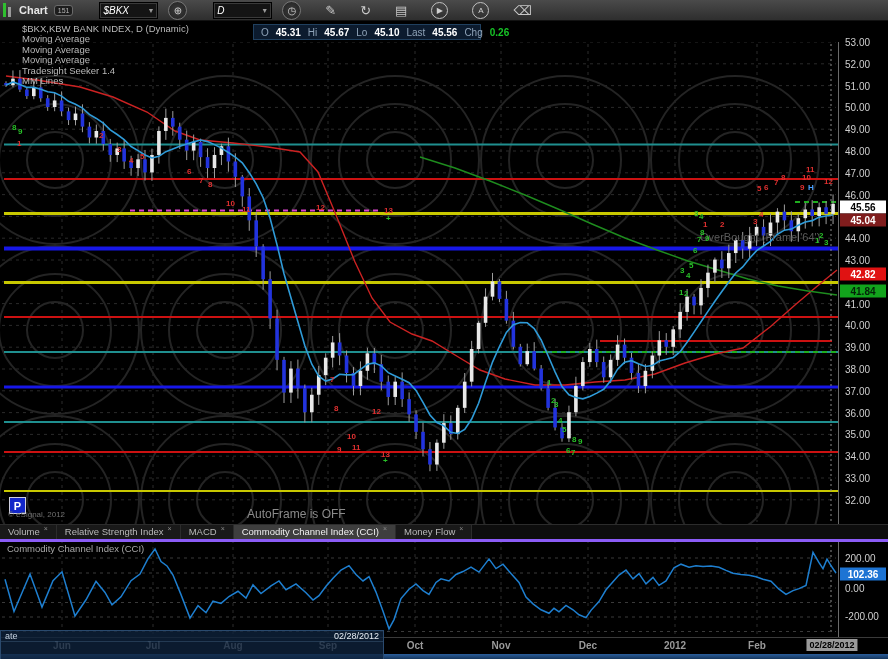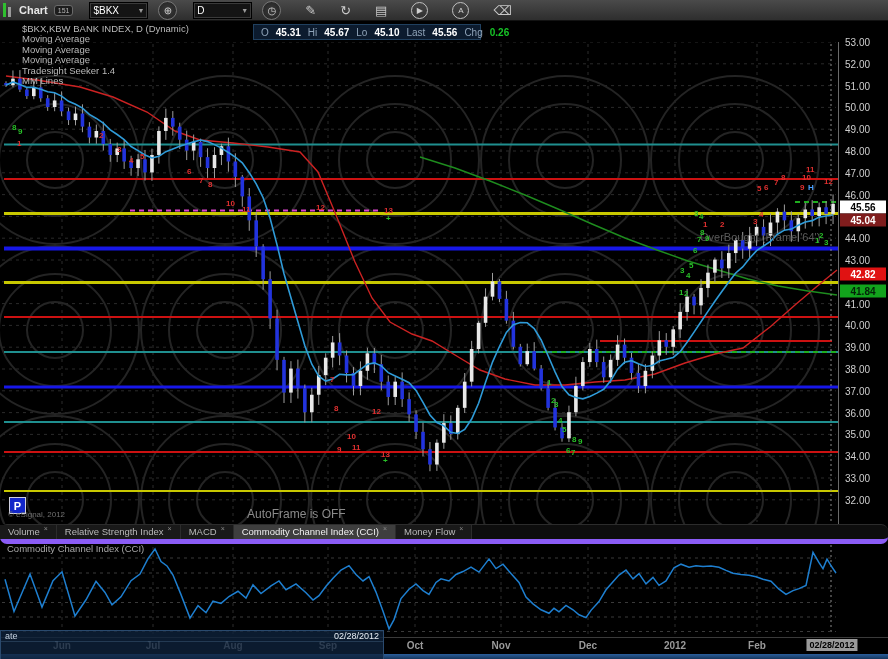--- a/index.html
+++ b/index.html
@@ -9,21 +9,21 @@
   .toolbar{position:absolute;left:0;top:0;width:888px;height:21px;
            background:linear-gradient(#4a4a4a,#2e2e2e);border-bottom:1px solid #121212;
            display:flex;align-items:center;gap:6px;padding-left:3px;box-sizing:border-box;}
   .logo{display:flex;gap:2px;align-items:flex-end;height:14px;margin-right:2px;}
   .logo i{display:block;width:3px;background:#2fbf2f;}
   .logo i:nth-child(1){height:14px;} .logo i:nth-child(2){height:10px;background:#9a9a9a;}
   .app-title{color:#e6e6e6;font-size:11px;font-weight:bold;text-align:center;}
   .title-badge{background:#1d1d1d;border:1px solid #6a6a6a;border-radius:3px;color:#b5b5b5;
                font-size:7px;padding:1px 3px;line-height:1;}
   .combo{display:flex;align-items:center;background:#141414;border:1px solid #000;
-         box-shadow:inset 0 0 0 1px #3a3a3a;height:15px;padding:0 3px;margin-left:10px;}
+         box-shadow:inset 0 0 0 1px #3a3a3a;height:15px;padding:0 3px;margin-left:20px;font-style:italic;}
   .combo .val{color:#fff;font-size:10px;width:44px;}
   .combo .arr{color:#9a9a9a;font-size:7px;}
   .tool-btn{width:17px;height:17px;border-radius:50%;border:1px solid #777;color:#d0d0d0;
             display:flex;align-items:center;justify-content:center;font-size:10px;
             background:radial-gradient(#3a3a3a,#222);margin-left:4px;}
   .flat-ico{color:#c8c8c8;font-size:13px;margin-left:18px;}
   .circ-ico{width:15px;height:15px;border-radius:50%;border:1px solid #c0c0c0;color:#d0d0d0;
             font-size:8px;display:flex;align-items:center;justify-content:center;margin-left:18px;}
   
   .quote{position:absolute;left:253px;top:24px;width:228px;height:16px;background:#0c1b2e;
@@ -43,21 +43,21 @@
           display:flex;align-items:center;justify-content:center;transform:translateY(-50%);z-index:21;}
   .caxis{position:absolute;left:838px;top:538px;width:50px;height:99px;background:#000;
          border-left:1px solid #6a6a6a;z-index:20;}
   .p-flag{position:absolute;left:9px;top:497px;width:15px;height:15px;background:#1226c9;
           border:1px solid #cfcfdf;color:#fff;font-size:11px;font-weight:bold;z-index:25;
           display:flex;align-items:center;justify-content:center;}
   .copyright{position:absolute;left:8px;top:510px;color:#6f6f6f;font-size:8px;z-index:25;}
   .autoframe{position:absolute;left:247px;top:507px;color:#8a8a8a;font-size:12px;z-index:25;}
   
   .tabs{position:absolute;left:0;top:524px;width:888px;height:14px;background:#0d0d0d;
-        border-top:1px solid #2c2c2c;border-bottom:5px solid #8b5cf6;display:flex;z-index:22;border-radius:7px;}
+        border-top:1px solid #2c2c2c;border-bottom:3px solid #8b5cf6;display:flex;z-index:22;}
   .tab{display:flex;align-items:flex-start;gap:4px;padding:1px 8px 0 8px;border-right:1px solid #2c2c2c;
        color:#b9b9b9;font-size:9.5px;background:#191919;}
   .tab .x{font-size:7px;color:#8a8a8a;margin-top:-1px;}
   .tab.active{background:#3e3e3e;color:#f0f0f0;}
   .cci-label{position:absolute;left:7px;top:543px;color:#a8a8a8;font-size:9.5px;z-index:22;}
   
   .xaxis{position:absolute;left:0;top:637px;width:888px;height:16px;background:#000;
          border-top:1px solid #3a3a3a;z-index:22;}
   .month{position:absolute;top:2px;color:#9a9a9a;font-size:10px;font-weight:bold;transform:translateX(-50%);z-index:23;}
   .datebadge{position:absolute;top:1px;background:#9a9a9a;color:#000;font-size:9px;font-weight:bold;
@@ -594,20 +594,26 @@
       <line x1="831" y1="2" x2="831" y2="97" stroke="#8a8a8a" stroke-dasharray="2,3"></line>
       <line x1="2" y1="20" x2="836" y2="20" stroke="#3a3a3a" stroke-dasharray="3,4"></line>
       <line x1="2" y1="35" x2="836" y2="35" stroke="#3a3a3a" stroke-dasharray="3,4"></line>
       <line x1="2" y1="50" x2="836" y2="50" stroke="#3a3a3a" stroke-dasharray="3,4"></line>
       <line x1="2" y1="64.5" x2="836" y2="64.5" stroke="#3a3a3a" stroke-dasharray="3,4"></line>
       <line x1="2" y1="79" x2="836" y2="79" stroke="#3a3a3a" stroke-dasharray="3,4"></line>
       <line x1="2" y1="93.5" x2="836" y2="93.5" stroke="#3a3a3a" stroke-dasharray="3,4"></line>
       <polyline points="5,41.17999999999995 14,73.51999999999998 30,36.03499999999997 42,69.11000000000001 53,42.64999999999998 62,33.83000000000004 75,77.92999999999995 86,61.75999999999999 96,43.38499999999999 105,54.40999999999997 112,66.90499999999997 121,58.82000000000005 131,42.64999999999998 140,36.03499999999997 148,20.600000000000023 155,11.044999999999959 161,23.539999999999964 167,27.950000000000045 173,37.063999999999965 181,56.61500000000001 190,80.13499999999999 198,67.63999999999999 206,74.69600000000003 213,63.23000000000002 221,65.43499999999995 229,58.525999999999954 238,53.23400000000004 246,59.99599999999998 253,46.76599999999996 261,55.58600000000001 271,47.79499999999996 279,42.94399999999996 286,51.76400000000001 296,45.884000000000015 306,54.70399999999995 313,62.053999999999974 319,57.644000000000005 326,48.23599999999999 333,40.298 341,32.06600000000003 349,27.65599999999995 356,36.476 363,42.94399999999996 369,38.53399999999999 376,54.115999999999985 383,73.226 389,90.86599999999999 394,81.60500000000002 401,60.583999999999946 409,51.176000000000045 416,45.884000000000015 423,52.64599999999996 429,56.46799999999996 436,44.41399999999999 441,40.88599999999997 449,42.94399999999996 456,36.476 463,33.53600000000006 471,29.125999999999976 479,34.124000000000024 489,20.894000000000005 496,30.596000000000004 503,26.186000000000035 511,35.59400000000005 519,44.41399999999999 526,59.11400000000003 533,65.87599999999998 541,71.75599999999997 549,75.28399999999999 554,70.28599999999994 559,73.81399999999996 566,67.346 573,71.75599999999997 579,76.75400000000002 586,79.69399999999996 591,72.34400000000005 599,63.524 606,51.76400000000001 613,43.82600000000002 619,37.063999999999965 626,32.06600000000003 633,40.88599999999997 639,35.59400000000005 646,45.884000000000015 653,39.416000000000054 659,47.35400000000004 666,42.94399999999996 674,29.714000000000055 681,26.186000000000035 689,29.125999999999976 696,27.65599999999995 703,28.53800000000001 711,28.09699999999998 719,29.273000000000025 726,32.360000000000014 733,35.15300000000002 741,36.476 749,37.35799999999995 756,38.827999999999975 763,41.17999999999995 771,43.238000000000056 779,51.176000000000045 786,56.46799999999996 793,52.64599999999996 799,50.587999999999965 806,47.35400000000004 813,14.426000000000045 819,24.716000000000008 823,30.596000000000004 827,21.187999999999988 831,27.65599999999995 836,35.00599999999997" fill="none" stroke="#1e7fd0" stroke-width="1.5"></polyline>
     </svg>
   <span class="cci-label">Commodity Channel Index (CCI)</span>
+  <div class="caxis" id="caxis">
+      <div class="tick" style="top: 20px;">200.00</div>
+      <div class="tick" style="top: 50px;">0.00</div>
+      <div class="tick" style="top: 78px;">-200.00</div>
+      <div class="pbadge" style="top: 36px; background: rgb(29, 116, 212); color: rgb(255, 255, 255);">102.36</div>
+    </div>
 
   <div class="xaxis" id="xaxis">
       <div class="month" style="left: 62px;">Jun</div>
       <div class="month" style="left: 153px;">Jul</div>
       <div class="month" style="left: 233px;">Aug</div>
       <div class="month" style="left: 328px;">Sep</div>
       <div class="month" style="left: 415px;">Oct</div>
       <div class="month" style="left: 501px;">Nov</div>
       <div class="month" style="left: 588px;">Dec</div>
       <div class="month" style="left: 675px;">2012</div>

